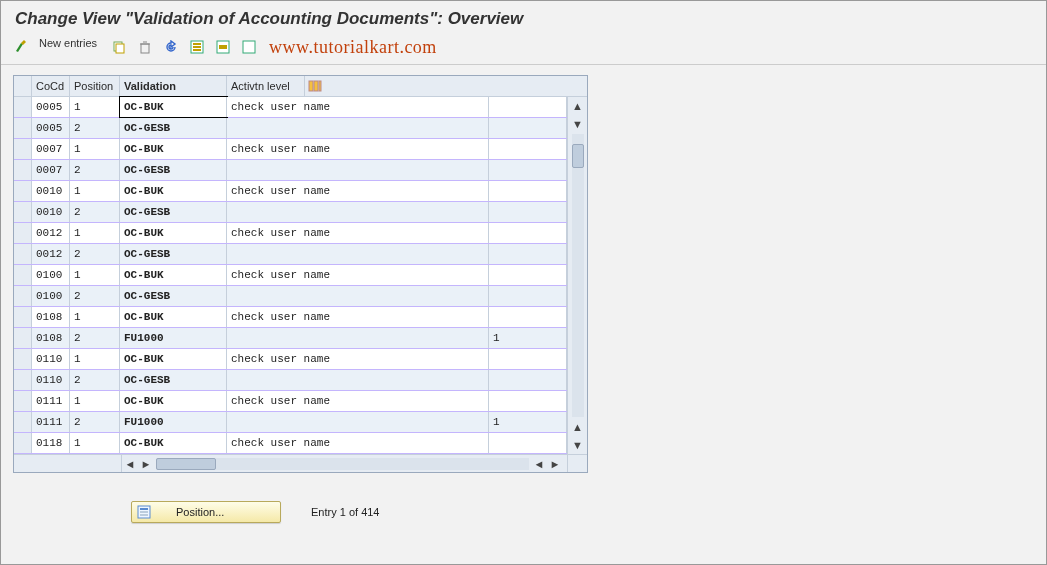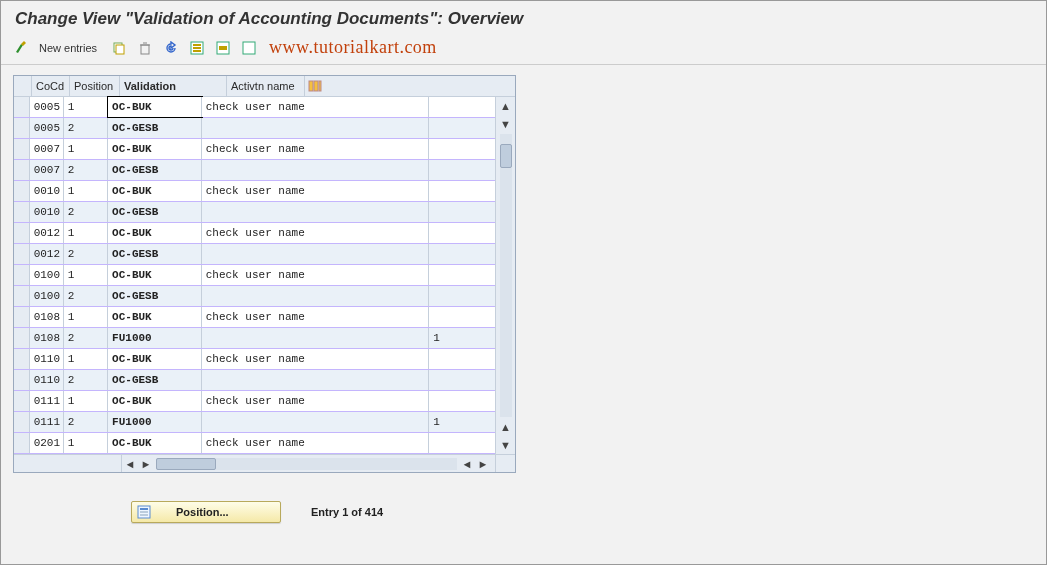--- a/index.html
+++ b/index.html
@@ -17,21 +17,20 @@
     .title-bar {
       padding: 8px 14px 4px 14px;
       font-style: italic;
       font-weight: bold;
       font-size: 17px;
       color: #333;
       background: #f2f2f2;
     }
     .toolbar {
       display: flex;
-      align-items: center;
       gap: 6px;
       padding: 4px 10px 6px 10px;
       border-bottom: 1px solid #ccc;
       background: #f2f2f2;
     }
     .toolbar .icon-btn {
       width: 20px;
       height: 20px;
       display: flex;
       align-items: center;
@@ -49,21 +48,21 @@
       font-size: 18px;
       color: #c2410c;
       letter-spacing: 0.5px;
       margin-left: 4px;
       font-family: Georgia, serif;
       user-select: none;
     }
 
     .table-wrap {
       margin: 10px 12px 0 12px;
-      width: 503px;
+      width: 575px;
       border: 1px solid #9aa9bd;
       background: #fff;
       position: relative;
     }
     .grid-row {
       display: flex;
       height: 21px;
       line-height: 21px;
       font-size: 11px;
     }
@@ -138,21 +137,20 @@
     .hscroll .hthumb { position:absolute; left:0; top:0; bottom:0; width:60px; background:#bfcddd; border:1px solid #9aa9bd; border-radius:2px;}
     .hscroll .spacer-r { width:20px; height:100%; border-left:1px solid #c5cfdb; background:#e6ecf3;}
     .hscroll .rarr { display:flex; gap:0; align-items:center; padding-right:4px;}
 
     .footer-area {
       display: flex;
       align-items: center;
       gap: 30px;
       margin-top: 28px;
       padding-left: 130px;
-      font-weight: bold;
     }
     .position-btn {
       display: flex;
       align-items: center;
       height: 22px;
       min-width: 150px;
       background: linear-gradient(#fffde8, #f5e9a8);
       border: 1px solid #b8a95c;
       border-radius: 2px;
       cursor: pointer;
@@ -228,21 +226,21 @@
   <span class="watermark">www.tutorialkart.com</span>
 </div>
 
 <div class="table-wrap">
 
   <div class="grid-row grid-header">
     <div class="col-sel"></div>
     <div class="grid-cell col-cocd">CoCd</div>
     <div class="grid-cell col-callpnt">Position</div>
     <div class="grid-cell col-valid">Validation</div>
-    <div class="grid-cell col-actl">Activtn name</div>
+    <div class="grid-cell col-actl">Activtn level</div>
     <div class="col-last cfg-icon">
       <svg width="14" height="14">
           <rect x="1" y="2" width="4" height="10" fill="#f5c040" stroke="#b88"></rect>
           <rect x="6" y="2" width="4" height="10" fill="#f5c040" stroke="#b88"></rect>
           <rect x="11" y="2" width="2" height="10" fill="#f5c040" stroke="#b88"></rect>
         </svg>
     </div>
   </div>
 
   <div class="grid-body" id="grid-body">
@@ -385,21 +383,21 @@
         <div class="col-sel"></div>
         <div class="grid-cell col-cocd">0111</div>
         <div class="grid-cell col-callpnt">2</div>
         <div class="grid-cell col-valid">FU1000</div>
         <div class="grid-cell col-desc"></div>
         <div class="grid-cell col-actl">1</div>
         <div class="col-last"></div>
       </div>
       <div class="grid-row">
         <div class="col-sel"></div>
-        <div class="grid-cell col-cocd">0201</div>
+        <div class="grid-cell col-cocd">0118</div>
         <div class="grid-cell col-callpnt">1</div>
         <div class="grid-cell col-valid">OC-BUK</div>
         <div class="grid-cell col-desc">check user name</div>
         <div class="grid-cell col-actl"></div>
         <div class="col-last"></div>
       </div>
     </div>
 
   <div class="right-scroll-col">
     <div class="sbtn">▲</div>

